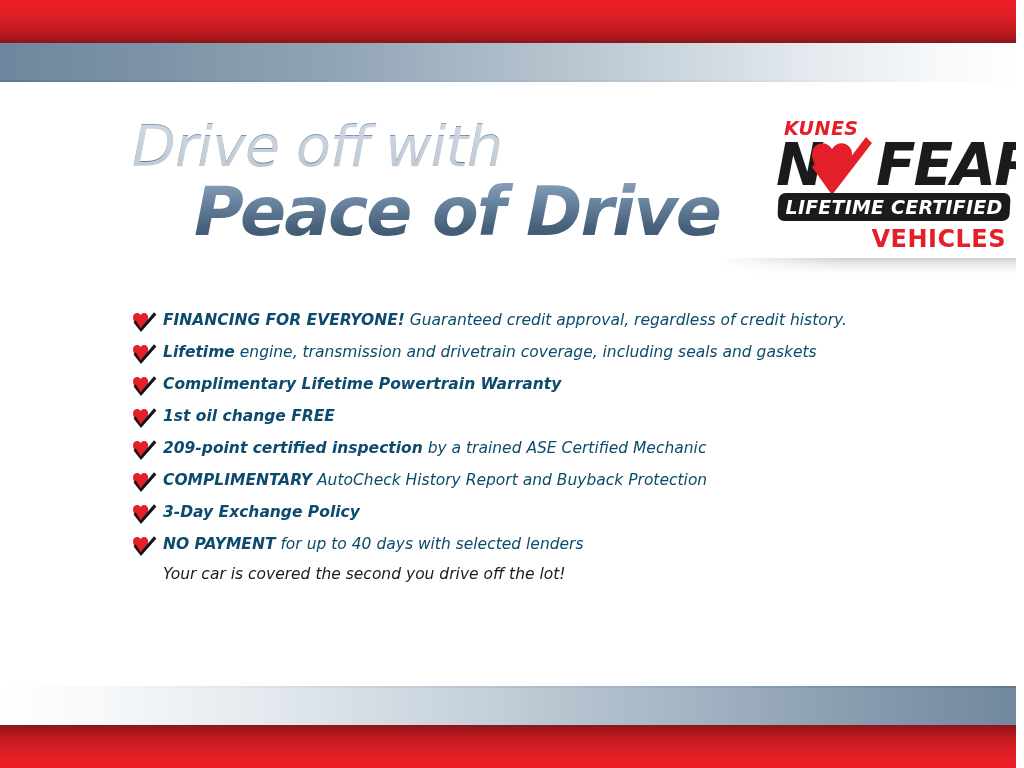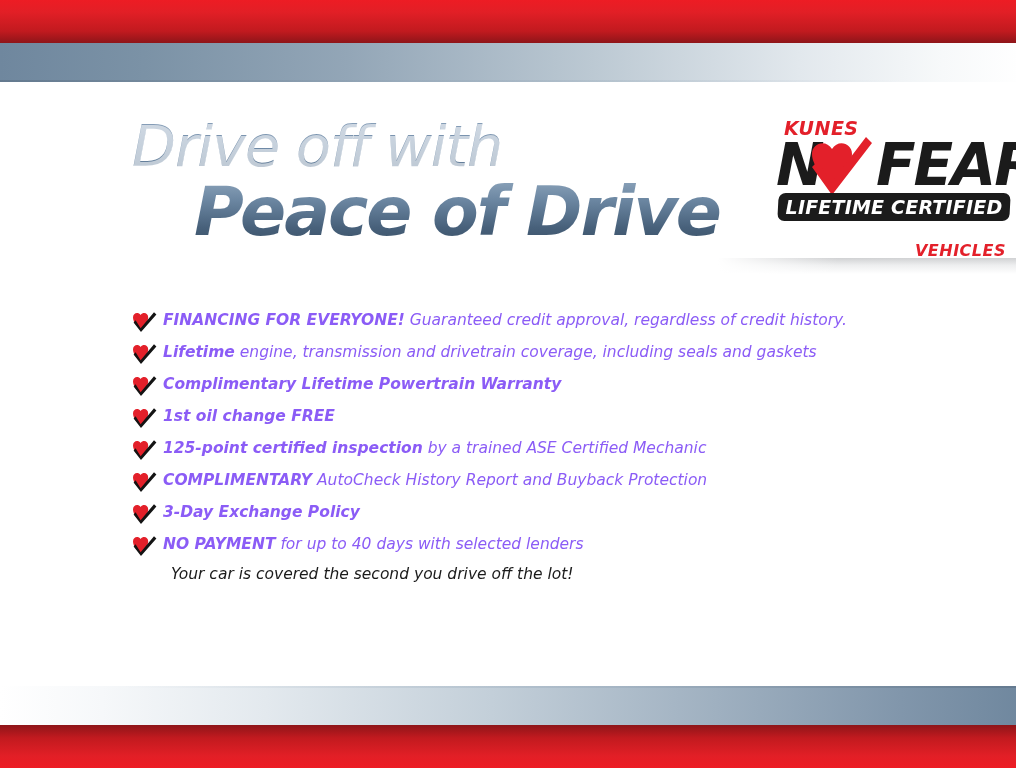--- a/index.html
+++ b/index.html
@@ -190,26 +190,24 @@
     font-size: 19px;
     letter-spacing: 0.2px;
     color: #ffffff;
     transform: skewX(3deg);
   }
   .logo-vehicles {
     position: absolute;
     right: 6px;
     top: 108px;
     font-family: "DejaVu Sans", sans-serif;
-    font-style: italic;
-    font-weight: bold;
-    font-size: 16px;
+    font-weight: bold;
+    font-size: 24px;
     letter-spacing: 0.5px;
     color: #e3202a;
-    margin-top: 16px;
   }
 
   
   .bullets {
     position: absolute;
     left: 131px;
     top: 310px;
     width: 790px;
   }
   .bullet-row {
@@ -224,34 +222,34 @@
     width: 26px;
     height: 22px;
     margin-top: 1px;
     margin-right: 6px;
   }
   .bullet-text {
     font-family: "DejaVu Sans", sans-serif;
     font-style: italic;
     font-size: 15.5px;
     line-height: 20px;
-    color: #8b5cf6;
+    color: #0c4a6e;
     white-space: nowrap;
   }
   .bullet-text .lead {
     font-weight: bold;
   }
   .bullet-sub {
     font-family: "DejaVu Sans", sans-serif;
     font-style: italic;
     font-weight: 400;
     font-size: 15.5px;
     line-height: 20px;
     color: #1b1b1b;
-    margin-left: 40px;
+    margin-left: 32px;
     margin-top: -2px;
     white-space: nowrap;
   }
 </style>
 </head>
 <body>
 
 <div class="page">
 
   <div class="band-top-red"></div>
@@ -329,21 +327,21 @@
       <span class="bullet-text"><span class="lead">1st oil change FREE</span><span></span></span>
     </div>
 
     <div class="bullet-row">
       <span class="bullet-icon">
         <svg viewBox="0 0 26 22" width="26" height="22" aria-hidden="true">
           <path d="M2 6.5 C2 2, 7 0.5, 9.6 4 C12.2 0.5, 17.2 2, 17.2 6.5 C17.2 11.5, 12 16.5, 9.6 19 C7.2 16.5, 2 11.5, 2 6.5 Z" fill="#e3202a"></path>
           <path d="M4.6 9.2 L9.6 17.2 L23 1.2 L25.4 3.6 L10 21 L2.6 11.4 Z" fill="#141414"></path>
         </svg>
       </span>
-      <span class="bullet-text"><span class="lead">125-point certified inspection</span><span> by a trained ASE Certified Mechanic</span></span>
+      <span class="bullet-text"><span class="lead">209-point certified inspection</span><span> by a trained ASE Certified Mechanic</span></span>
     </div>
 
     <div class="bullet-row">
       <span class="bullet-icon">
         <svg viewBox="0 0 26 22" width="26" height="22" aria-hidden="true">
           <path d="M2 6.5 C2 2, 7 0.5, 9.6 4 C12.2 0.5, 17.2 2, 17.2 6.5 C17.2 11.5, 12 16.5, 9.6 19 C7.2 16.5, 2 11.5, 2 6.5 Z" fill="#e3202a"></path>
           <path d="M4.6 9.2 L9.6 17.2 L23 1.2 L25.4 3.6 L10 21 L2.6 11.4 Z" fill="#141414"></path>
         </svg>
       </span>
       <span class="bullet-text"><span class="lead">COMPLIMENTARY</span><span> AutoCheck History Report and Buyback Protection</span></span>

